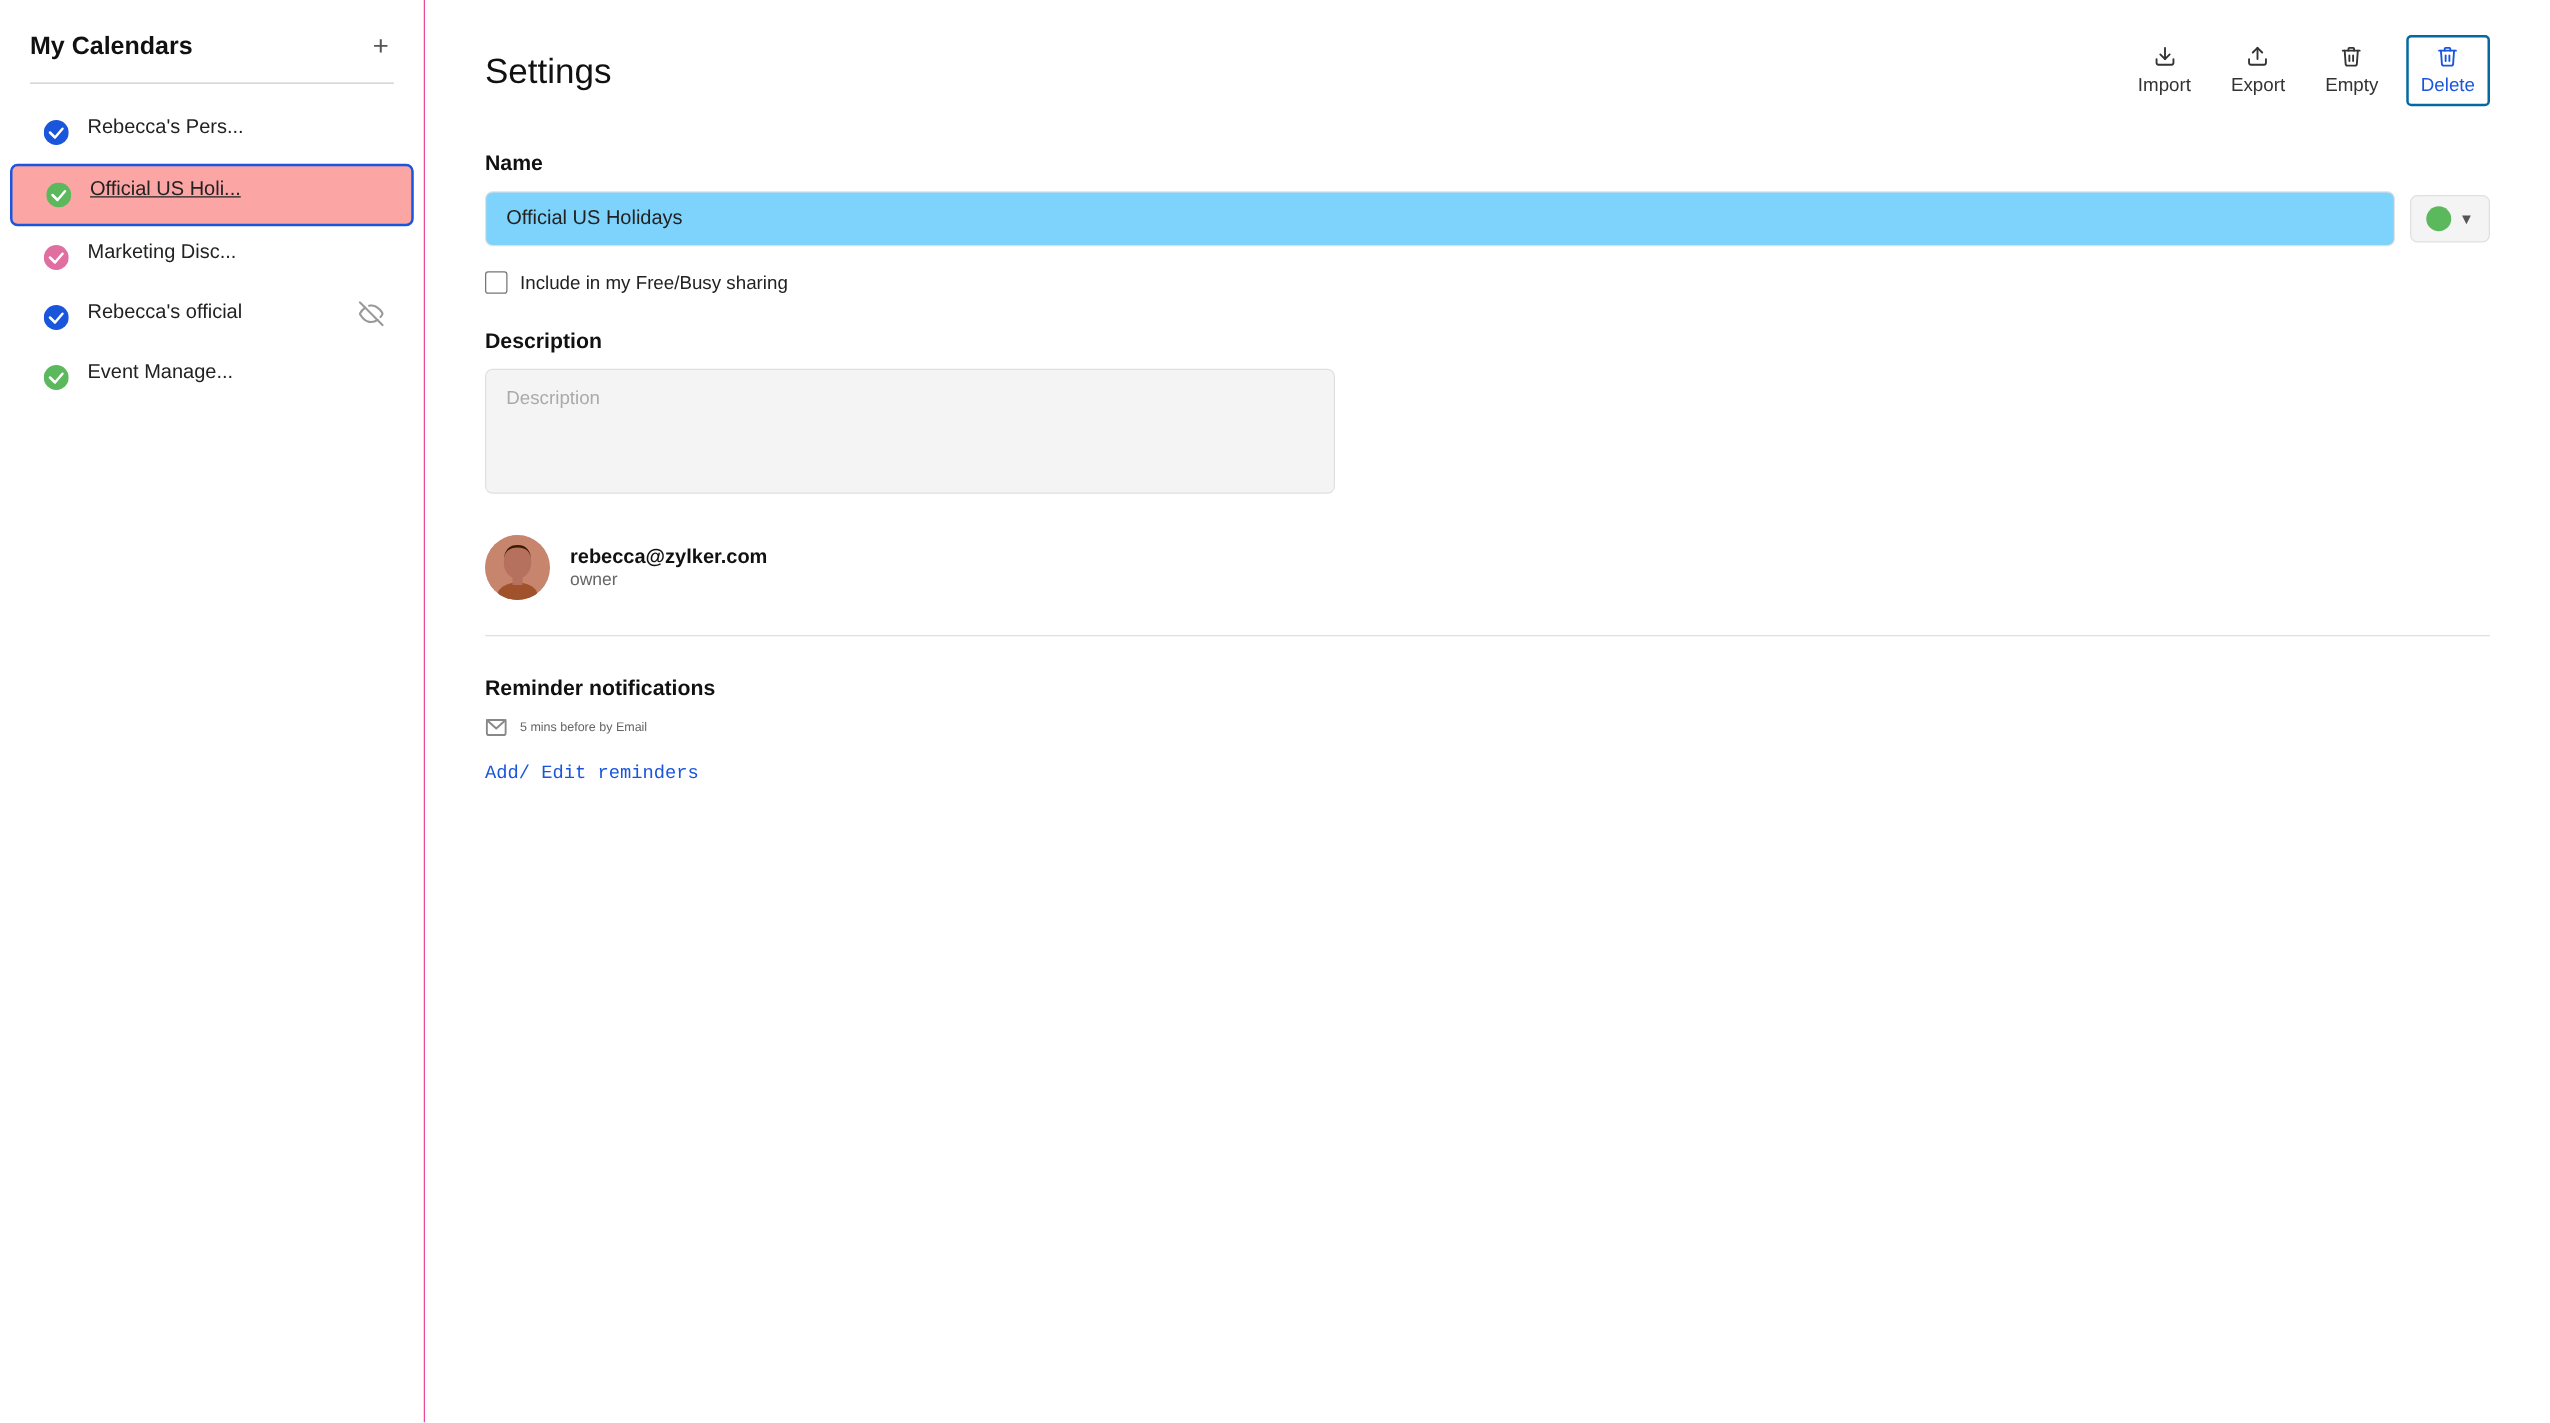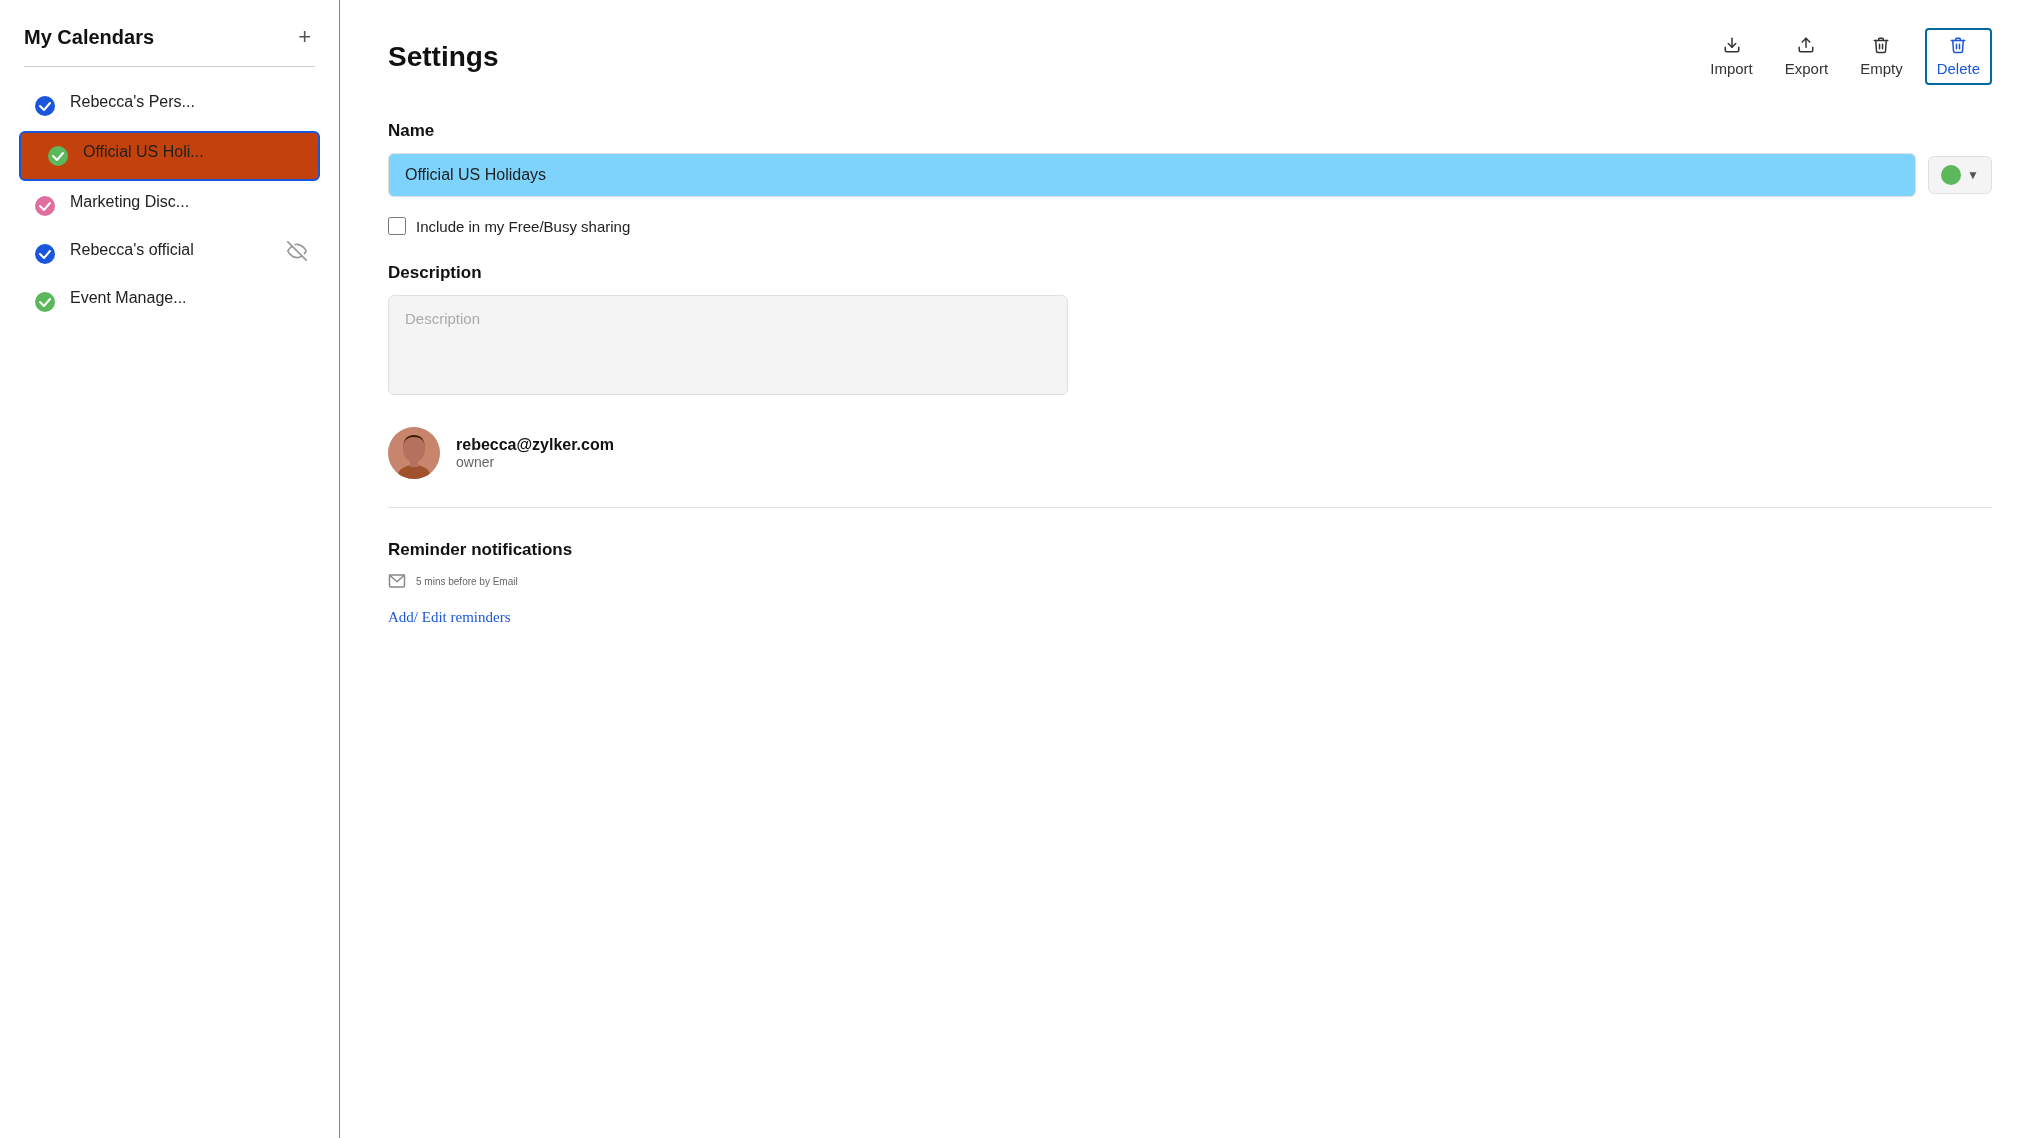--- a/index.html
+++ b/index.html
@@ -47,22 +47,23 @@
       display: flex;
       align-items: flex-start;
       padding: 10px 24px;
       cursor: pointer;
       border-radius: 6px;
       margin: 2px 8px;
       position: relative;
     }
     .calendar-item.active {
       border: 2px solid #1a56db;
-      background: #c2410c;
-      margin: 2px 19px;
+      background: #fca5a5;
+      margin: 2px 8px;
+      text-decoration: underline;
     }
     .calendar-icon {
       width: 26px;
       height: 26px;
       border-radius: 50%;
       display: flex;
       align-items: center;
       justify-content: center;
       margin-right: 12px;
       flex-shrink: 0;
@@ -88,21 +89,21 @@
       overflow-y: auto;
     }
     .main-header {
       display: flex;
       align-items: center;
       justify-content: space-between;
       margin-bottom: 36px;
     }
     .main-title {
       font-size: 28px;
-      font-weight: 700;
+      font-weight: 400;
       color: #111;
     }
     .toolbar {
       display: flex;
       align-items: center;
       gap: 12px;
     }
     .toolbar-btn {
       display: flex;
       align-items: center;
@@ -251,21 +252,21 @@
       height: 18px;
       color: #888;
     }
     .add-edit-link {
       color: #1a56db;
       font-size: 15px;
       cursor: pointer;
       background: none;
       border: none;
       padding: 0;
-      font-family: Liberation Serif, serif;
+      font-family: Liberation Mono, monospace;
     }
   </style>
 </head>
 <body>
 
 <aside class="sidebar">
   <div class="sidebar-header">
     <span class="sidebar-title">My Calendars</span>
     <button class="sidebar-add-btn">+</button>
   </div>

